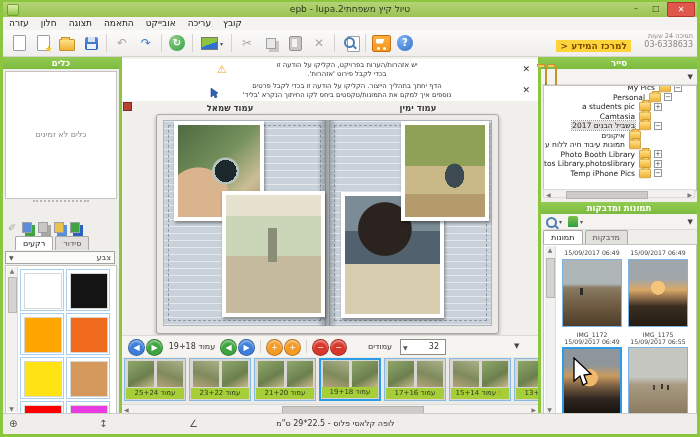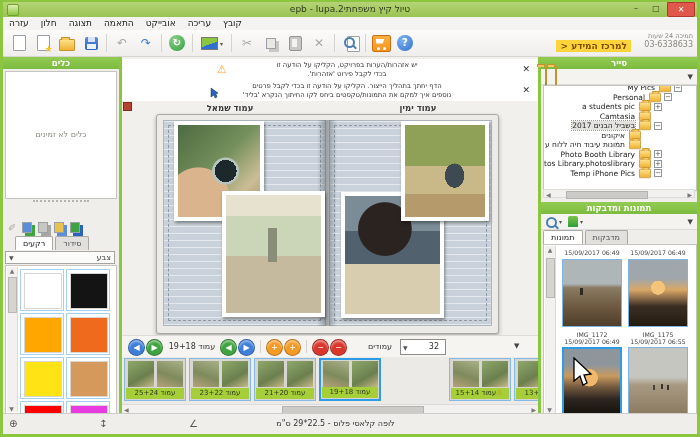--- a/index.html
+++ b/index.html
@@ -368,20 +368,25 @@
       <div class="fs-item" style="left:132px;">
         <span class="fs-th fs-ph1" style="left:3px;"></span>
             <span class="fs-th fs-ph1" style="left:32px;"></span>
         <div class="fs-label">עמוד 21+20</div>
       </div>
       <div class="fs-item sel" style="left:197px;">
         <span class="fs-th fs-ph2" style="left:2px;top:1px;"></span>
             <span class="fs-th fs-ph1" style="left:31px;top:1px;"></span>
         <div class="fs-label">עמוד 19+18</div>
       </div>
+      <div class="fs-item" style="left:262px;">
+        <span class="fs-th fs-ph1" style="left:3px;"></span>
+            <span class="fs-th fs-ph2" style="left:32px;"></span>
+        <div class="fs-label">עמוד 17+16</div>
+      </div>
       <div class="fs-item" style="left:327px;">
         <span class="fs-th fs-ph2" style="left:3px;"></span>
             <span class="fs-th fs-ph1" style="left:32px;"></span>
         <div class="fs-label"><span class="fs-warn">⚠</span><span>עמוד 15+14</span></div>
       </div>
       <div class="fs-item" style="left:392px;">
         <span class="fs-th fs-ph1" style="left:3px;"></span>
         <div class="fs-label">עמוד 13+12</div>
       </div>
     </div>

